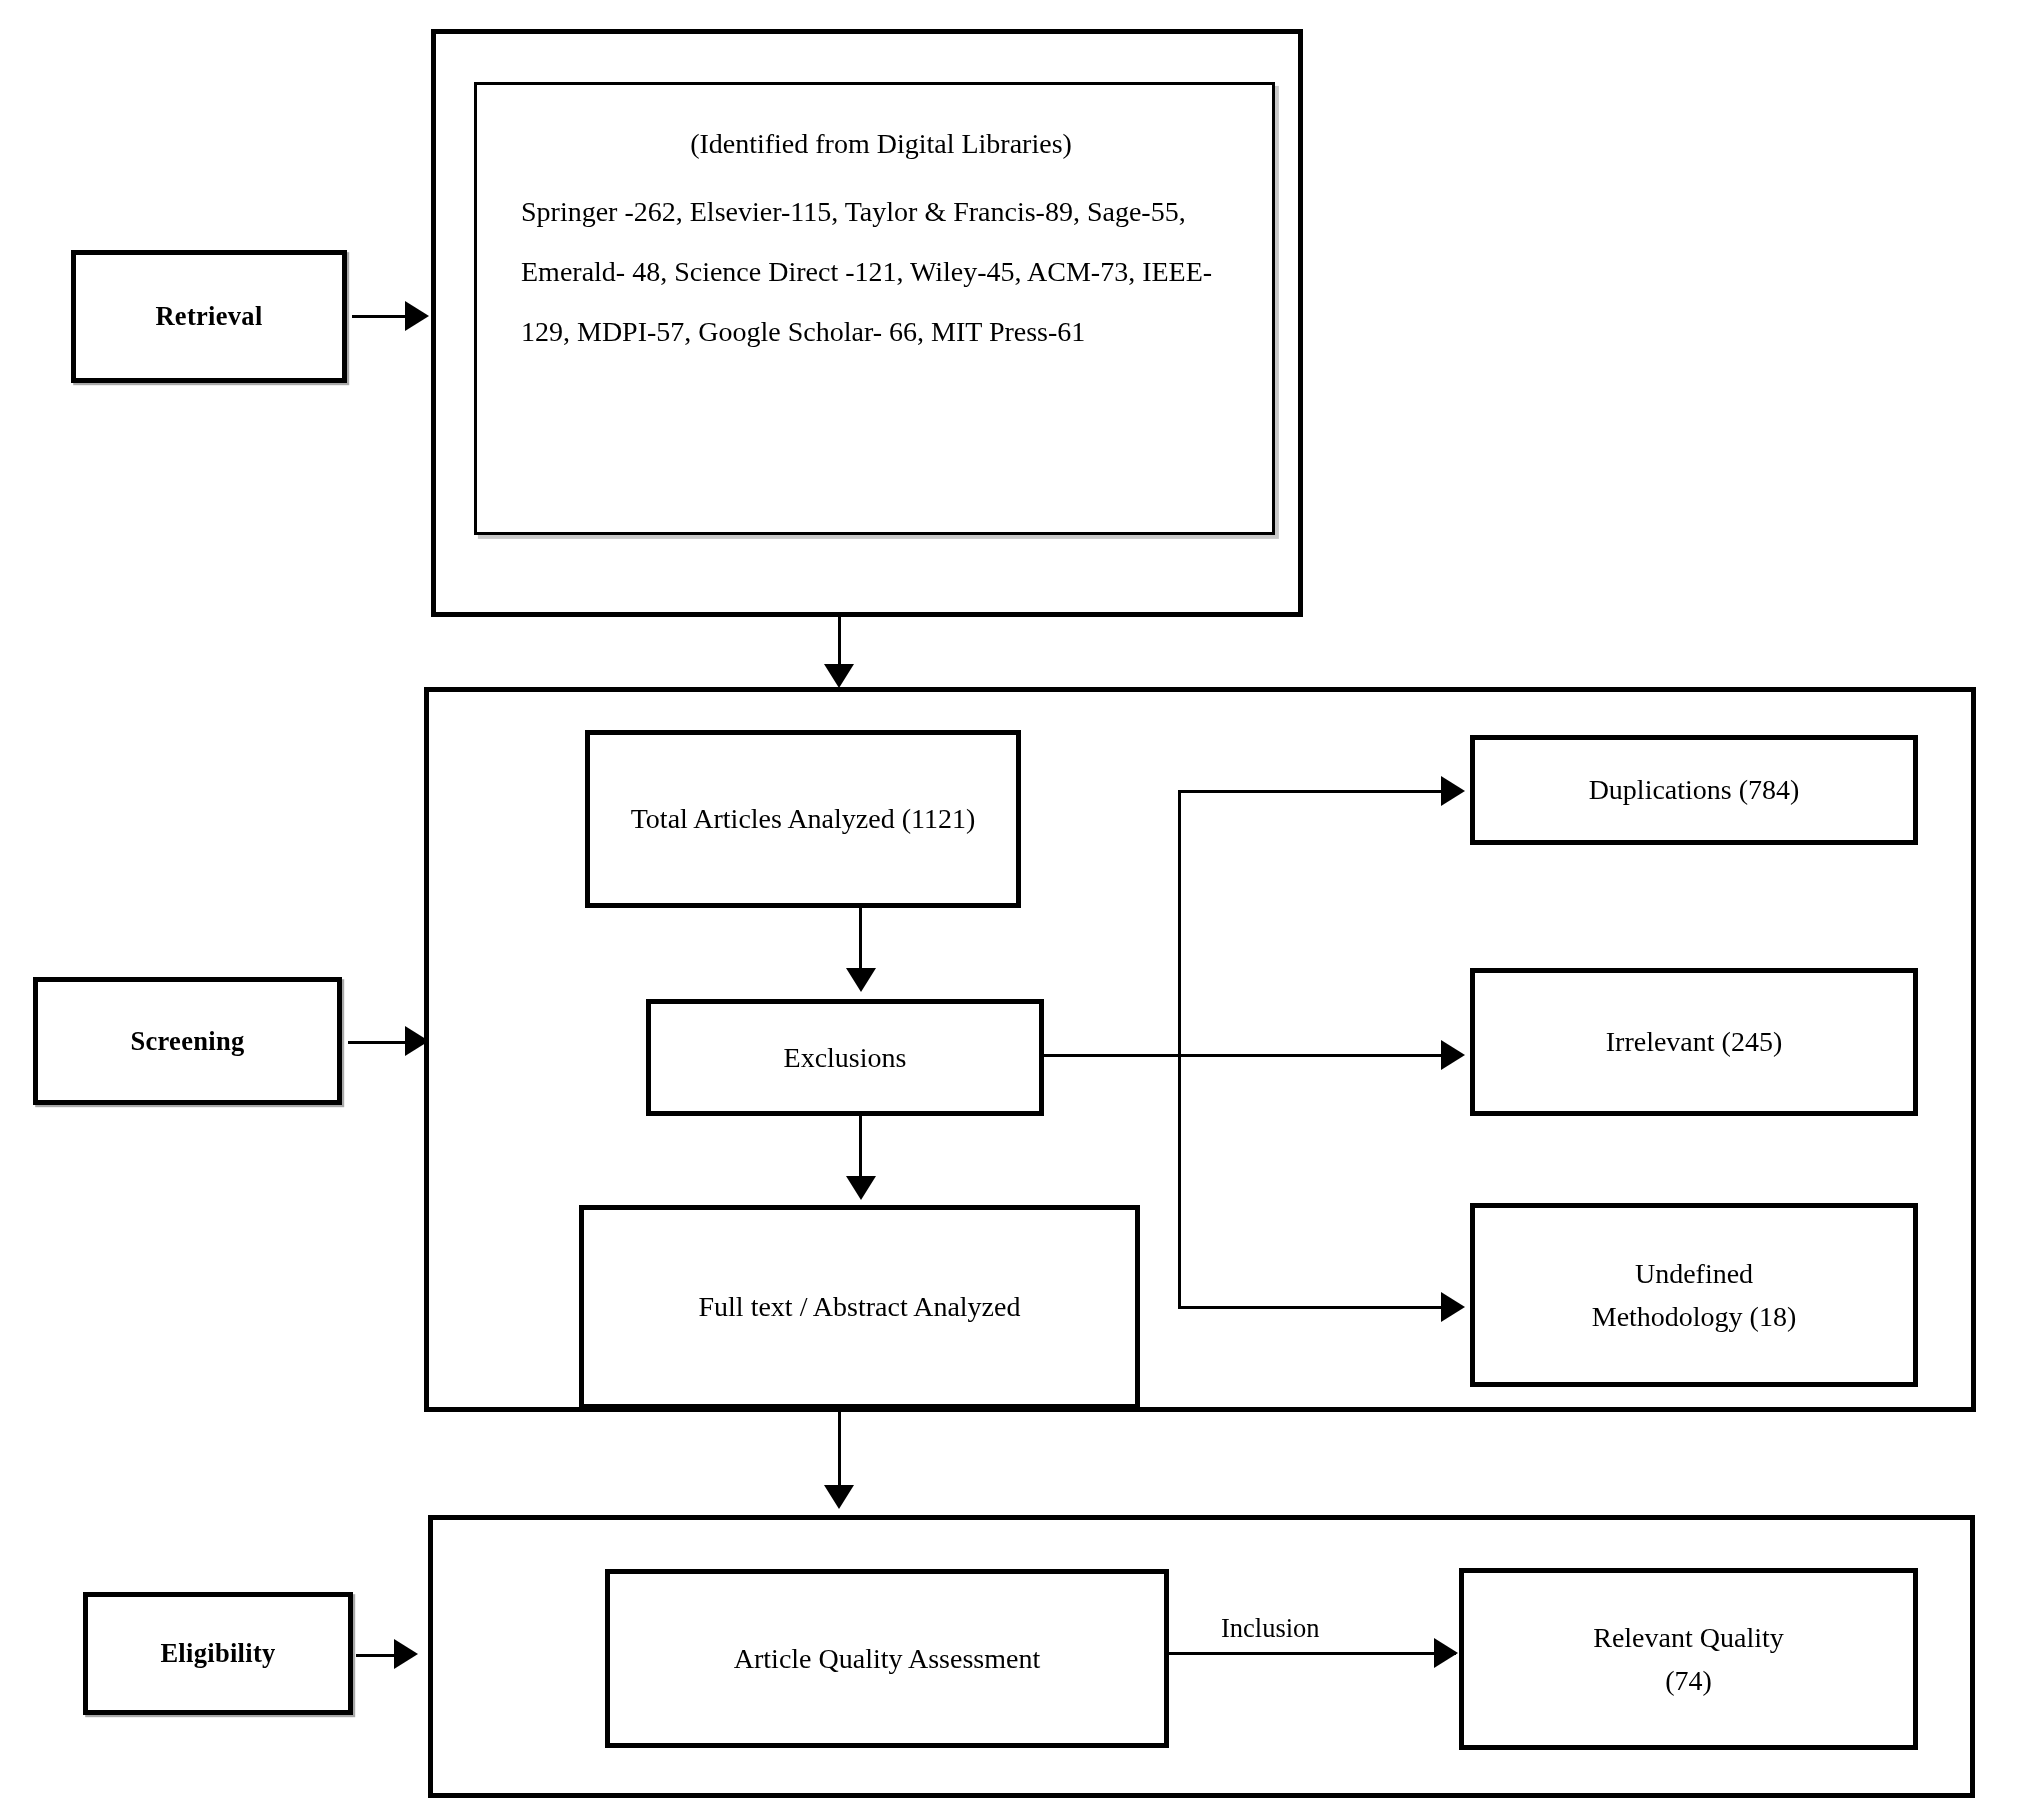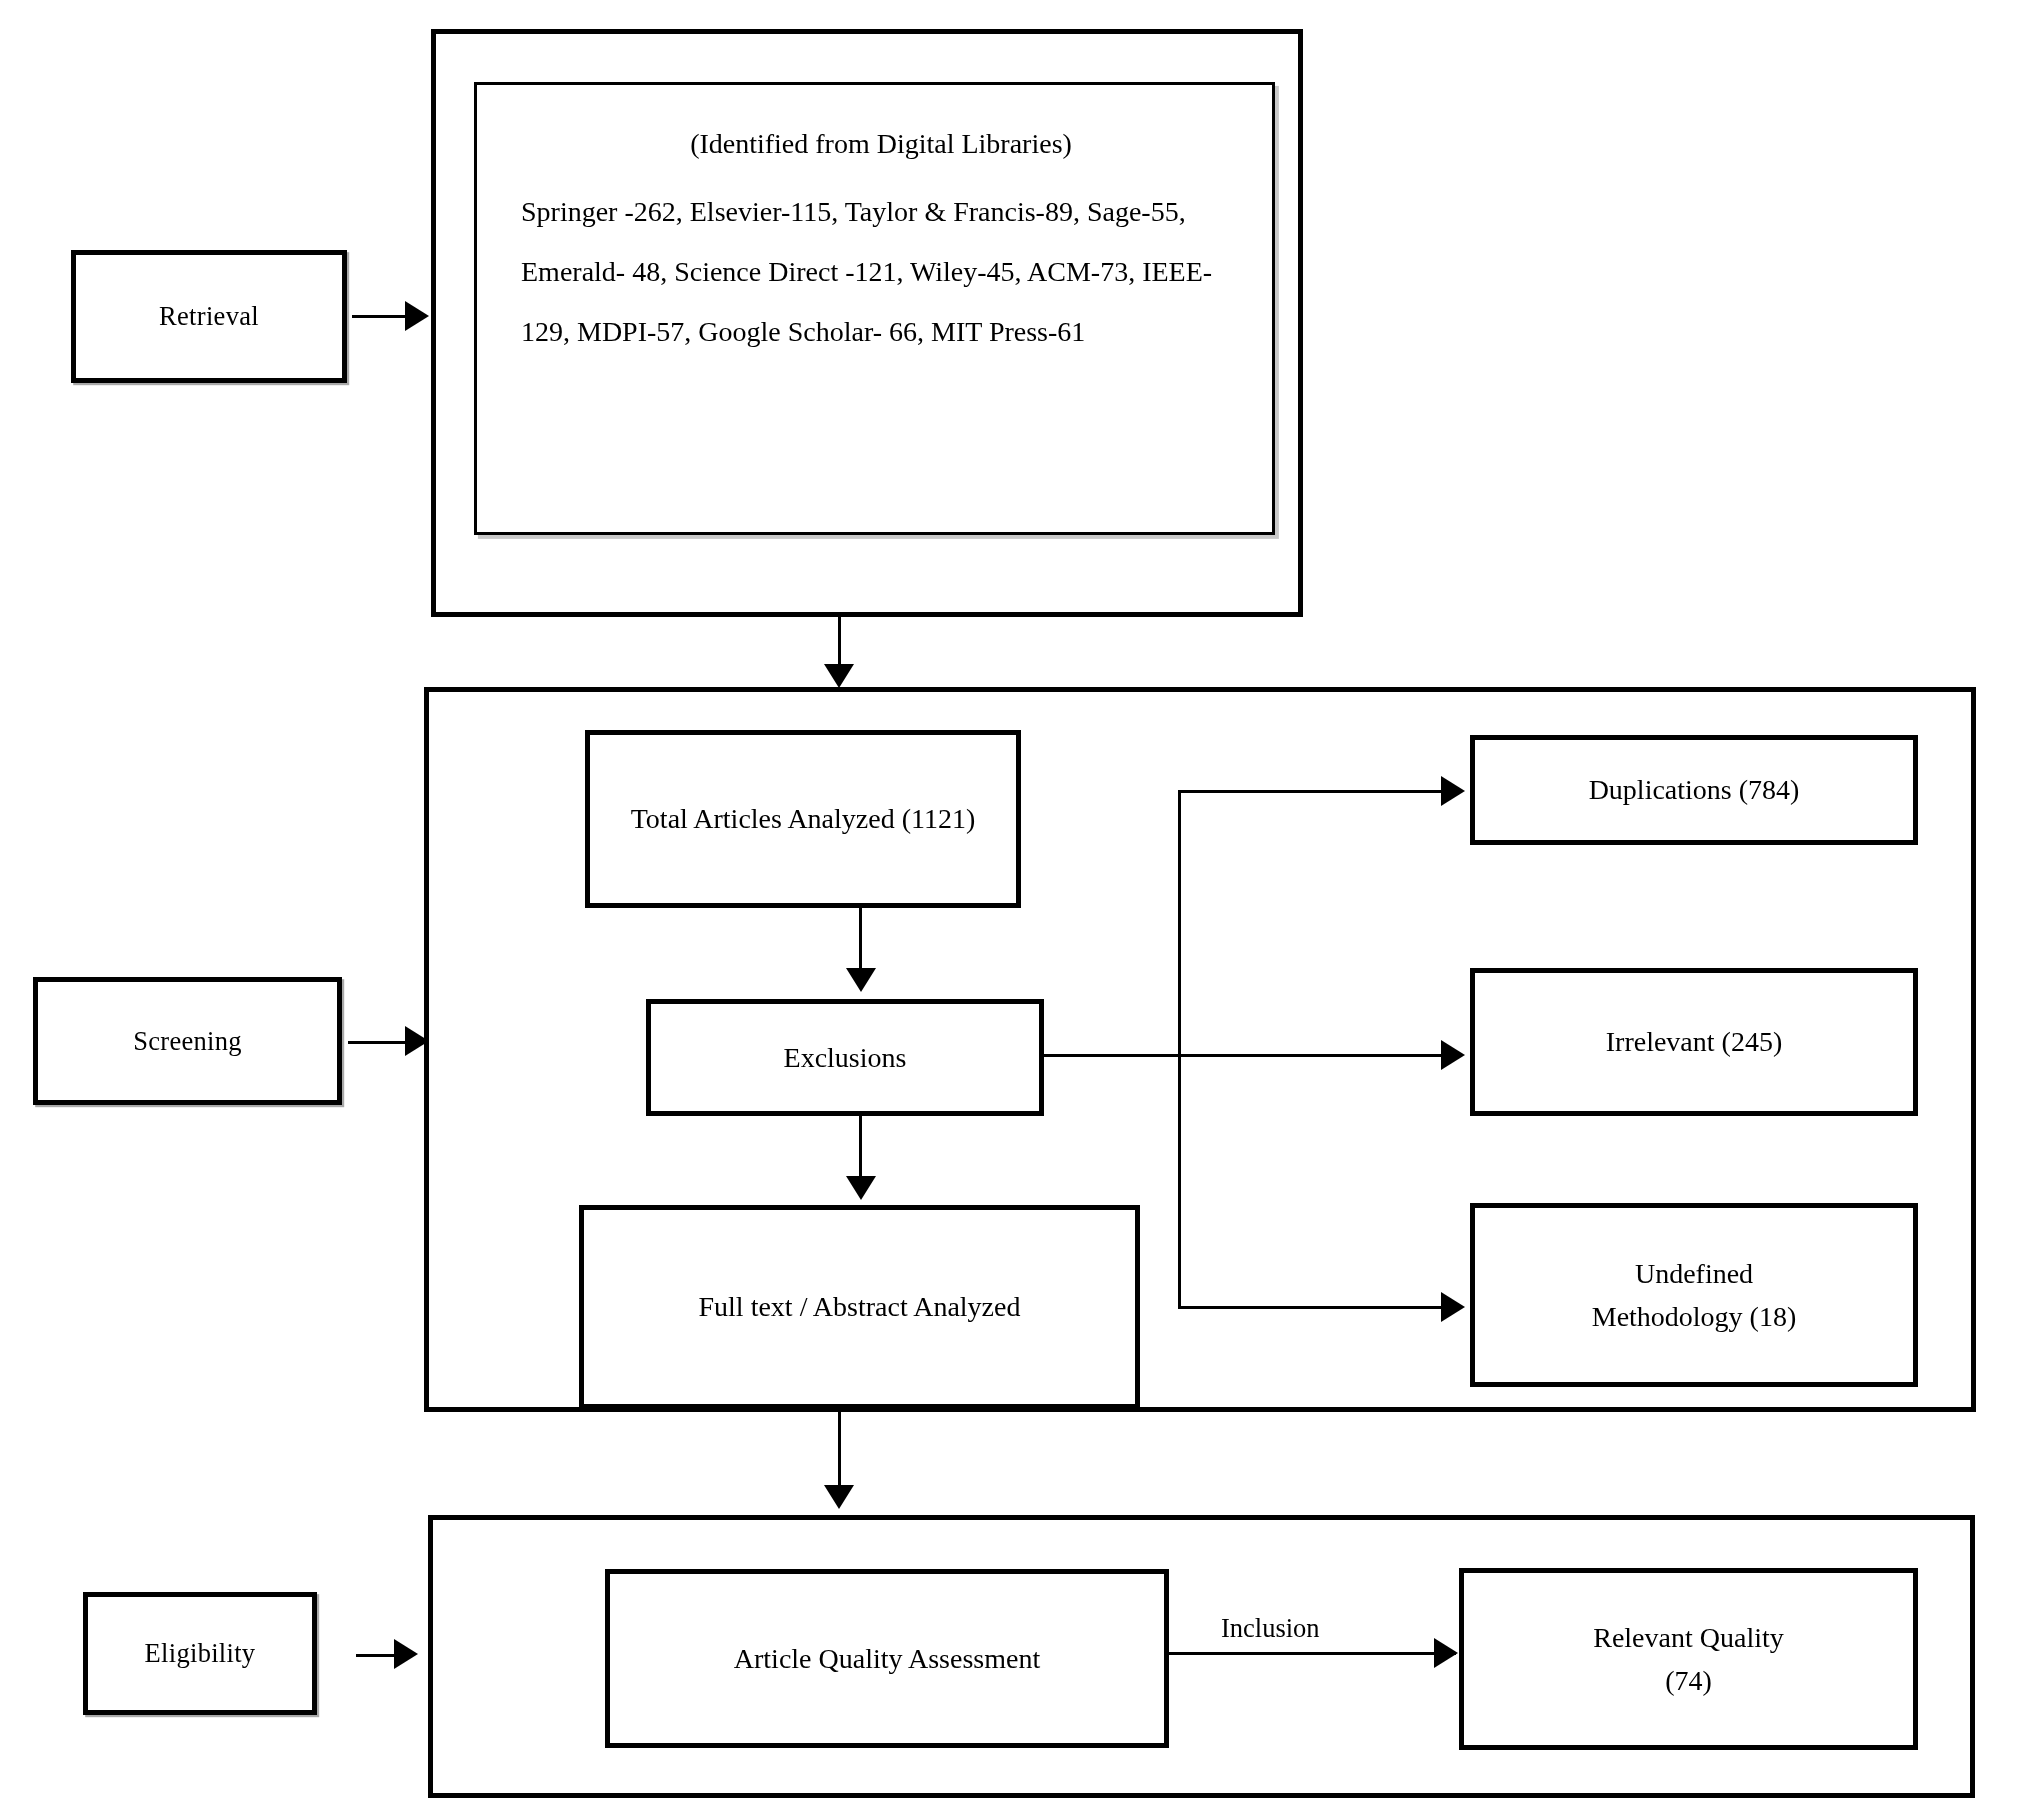--- a/index.html
+++ b/index.html
@@ -23,21 +23,21 @@
     box-sizing: border-box;
     background: #ffffff;
     display: flex;
     align-items: center;
     justify-content: center;
     text-align: center;
   }
   .stage-box {
     border: 5px solid #000000;
     box-shadow: 2.2px 2.2px 0 0 #a8a8a8;
-    font-weight: normal;
+    font-weight: bold;
     font-size: 26.5px;
     letter-spacing: 0.3px;
   }
   .container-box {
     border: 5px solid #000000;
     background: transparent;
   }
   .node-box {
     border: 5px solid #000000;
     font-size: 28px;
@@ -167,21 +167,21 @@
   </div>
 
   <div class="box node-box" style="left:1470px; top:1203px; width:448px; height:184px; flex-direction:column;">
     <span>Undefined</span>
     <span>Methodology (18)</span>
   </div>
 
   <div class="line-v" style="left:838px; top:1412px; height:77px;"></div>
   <div class="arrow-down" style="left:824px; top:1485px;"></div>
 
-  <div class="box stage-box" style="left:83px; top:1592px; width:234px; height:123px;">
+  <div class="box stage-box" style="left:83px; top:1592px; width:270px; height:123px;">
     <span>Eligibility</span>
   </div>
 
   <div class="line-h" style="left:356px; top:1654px; width:57px;"></div>
   <div class="arrow-right" style="left:394px; top:1639px;"></div>
 
   <div class="box container-box" style="left:428px; top:1515px; width:1547px; height:283px;"></div>
 
   <div class="box node-box" style="left:605px; top:1569px; width:564px; height:179px;">
     <span>Article Quality Assessment</span>

